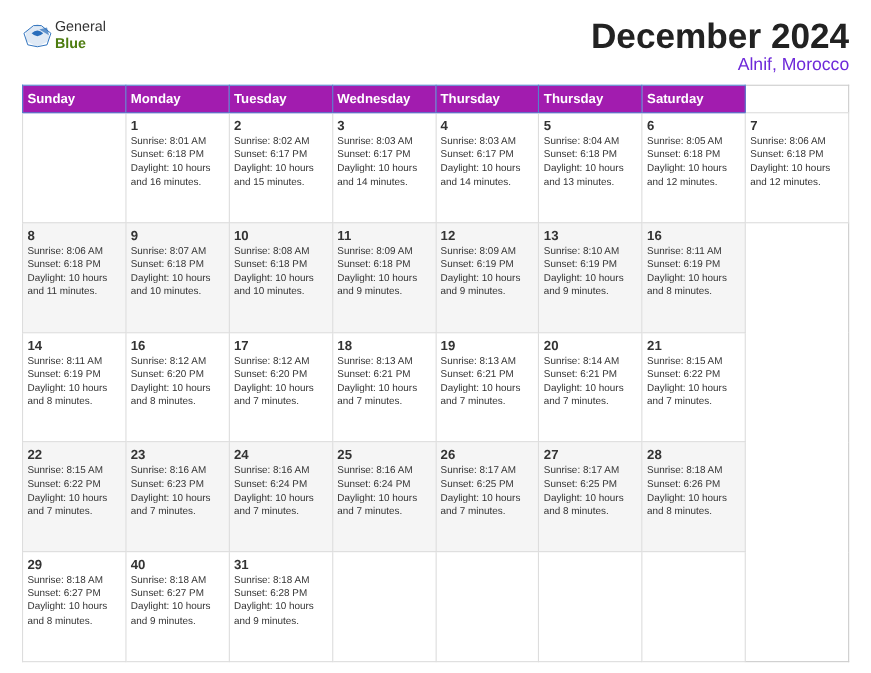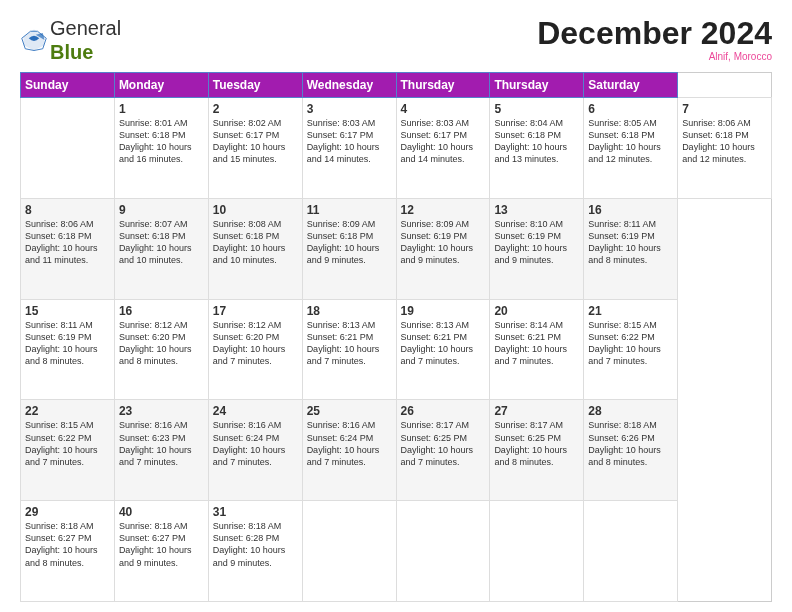--- a/index.html
+++ b/index.html
@@ -22,42 +22,42 @@
       justify-content: space-between;
       align-items: flex-start;
       margin-bottom: 8px;
     }
     .logo {
       display: flex;
       align-items: center;
       gap: 2px;
     }
     .logo-text {
-      font-size: 20px;
+      font-size: 13px;
       color: #333;
       line-height: 1.2;
     }
     .logo-text .general { display: block; }
     .logo-text .blue { display: block; color: #4d7c0f; font-weight: bold; }
     .logo-icon {
       width: 28px;
       height: 28px;
     }
     .title-block {
       text-align: right;
     }
     .month-title {
       font-size: 32px;
       font-weight: bold;
       color: #222;
       line-height: 1.1;
     }
     .location {
-      font-size: 10px;
-      color: #ec4899;
+      font-size: 16px;
+      color: #6d28d9;
       text-align: right;
     }
     .calendar {
       flex: 1;
       border: 1px solid #ccc;
       border-collapse: collapse;
       width: 100%;
       table-layout: fixed;
     }
     .calendar th {
@@ -160,21 +160,21 @@
           <td><span class="day-num">11</span>
 <span class="cell-text">Sunrise: 8:09 AM<br>Sunset: 6:18 PM<br>Daylight: 10 hours and 9 minutes.</span></td>
           <td><span class="day-num">12</span>
 <span class="cell-text">Sunrise: 8:09 AM<br>Sunset: 6:19 PM<br>Daylight: 10 hours and 9 minutes.</span></td>
           <td><span class="day-num">13</span>
 <span class="cell-text">Sunrise: 8:10 AM<br>Sunset: 6:19 PM<br>Daylight: 10 hours and 9 minutes.</span></td>
           <td><span class="day-num">16</span>
 <span class="cell-text">Sunrise: 8:11 AM<br>Sunset: 6:19 PM<br>Daylight: 10 hours and 8 minutes.</span></td>
         </tr>
         <tr>
-          <td><span class="day-num">15</span>
+          <td><span class="day-num">14</span>
 <span class="cell-text">Sunrise: 8:11 AM<br>Sunset: 6:19 PM<br>Daylight: 10 hours and 8 minutes.</span></td>
           <td><span class="day-num">16</span>
 <span class="cell-text">Sunrise: 8:12 AM<br>Sunset: 6:20 PM<br>Daylight: 10 hours and 8 minutes.</span></td>
           <td><span class="day-num">17</span>
 <span class="cell-text">Sunrise: 8:12 AM<br>Sunset: 6:20 PM<br>Daylight: 10 hours and 7 minutes.</span></td>
           <td><span class="day-num">18</span>
 <span class="cell-text">Sunrise: 8:13 AM<br>Sunset: 6:21 PM<br>Daylight: 10 hours and 7 minutes.</span></td>
           <td><span class="day-num">19</span>
 <span class="cell-text">Sunrise: 8:13 AM<br>Sunset: 6:21 PM<br>Daylight: 10 hours and 7 minutes.</span></td>
           <td><span class="day-num">20</span>

